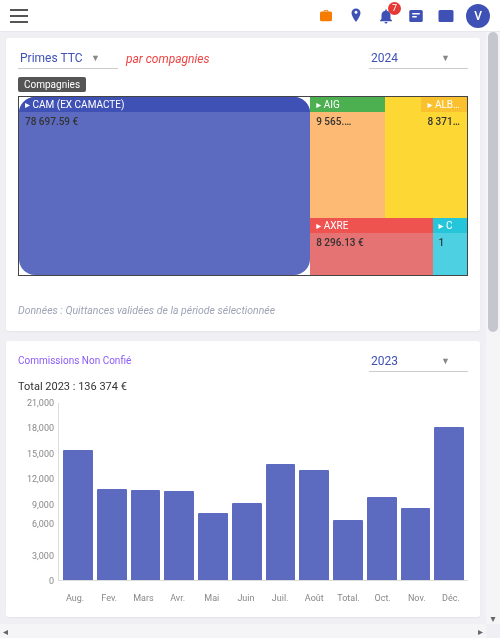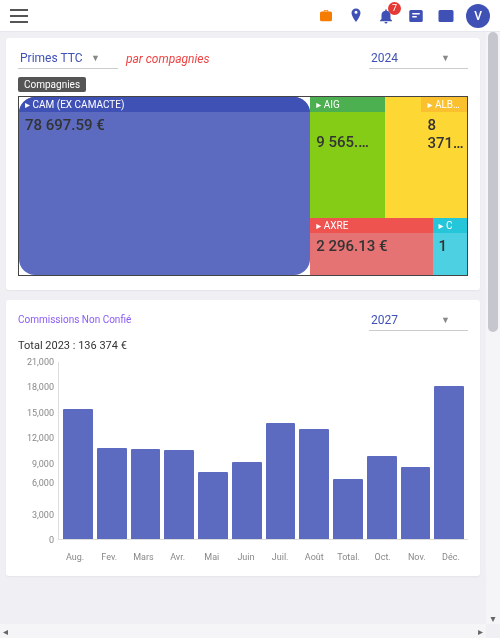--- a/index.html
+++ b/index.html
@@ -61,22 +61,22 @@
   
   .treemap { display:flex; width:100%; height:180px; border:1px solid #444; }
   .tm-left { flex: 0 0 65%; background:#5c6bc0; color:#fff; padding:0; display:flex; flex-direction:column;border-radius:16px;}
   .tm-head { background:#3f51b5; color:#fff; font-size:10px; padding:2px 6px; }
   .tm-val { padding:6px 8px; color:#1a237e; font-size:13px; font-weight:500;}
   .tm-right { flex:1; display:flex; flex-direction:column; }
   .tm-row1 { flex: 0 0 68%; display:flex; }
   .tm-row2 { flex:1; display:flex; }
   .tm-cell { display:flex; flex-direction:column; overflow:hidden; }
   .tm-cell .tm-head{white-space:nowrap; overflow:hidden; text-overflow:ellipsis;}
-  .tm-cell .tm-val{font-size:15px; color:#333; padding:4px 6px;}
-  .c-green{background:#84cc16;gap:17px;} .c-green .tm-head{background:#4caf50;}
+  .tm-cell .tm-val{font-size:10px; color:#333; padding:4px 6px;}
+  .c-green{background:#fdba74;} .c-green .tm-head{background:#4caf50;}
   .c-yellow{background:#fdd835;padding-left:36px;} .c-yellow .tm-head{background:#fbc02d;}
   .c-red{background:#e57373;} .c-red .tm-head{background:#ef5350;}
   .c-cyan{background:#4dd0e1;} .c-cyan .tm-head{background:#26c6da;}
   .footnote{font-style:italic; color:#9fa3b5; font-size:10.5px; margin-top:28px;}
   
   .c2-title{color:#8b5cf6; font-size:10px; margin-bottom:2px;}
   .c2-sub{font-size:11px; color:#333; margin-bottom:10px;}
   .chart-area{display:flex; height:200px; position:relative; padding-bottom:22px;}
   .yaxis{width:40px; position:relative;}
   .ytick{position:absolute; right:4px; font-size:9px; color:#888; transform:translateY(50%); }
@@ -165,39 +165,40 @@
             <div class="tm-val">9 565.…</div>
           </div>
           <div class="tm-cell c-yellow" style="flex:1;">
             <div class="tm-head">▸ ALBI…</div>
             <div class="tm-val">8 371…</div>
           </div>
         </div>
         <div class="tm-row2">
           <div class="tm-cell c-red" style="flex:0 0 78%;">
             <div class="tm-head">▸ AXRE</div>
-            <div class="tm-val">2 296.13 €</div>
+            <div class="tm-val">8 296.13 €</div>
           </div>
           <div class="tm-cell c-cyan" style="flex:1;">
             <div class="tm-head">▸ C</div>
             <div class="tm-val">1</div>
           </div>
         </div>
       </div>
     </div>
 
+    <div class="footnote">Données : Quittances validées de la période sélectionnée</div>
   </div>
 
   <div class="card">
     <div class="card-header">
       <div style="flex:1">
         <div class="c2-title">Commissions Non Confié</div>
       </div>
       <div class="select small">
-        <span>2027</span>
+        <span>2023</span>
         <span class="caret">▼</span>
       </div>
     </div>
     <div class="c2-sub">Total 2023 : 136 374 €</div>
 
     <div class="chart-area">
       <div class="yaxis" id="yaxis">
           <div class="ytick" style="bottom: 0px;">0</div>
           <div class="ytick" style="bottom: 25.4286px;">3,000</div>
           <div class="ytick" style="bottom: 57px;">6,000</div>

